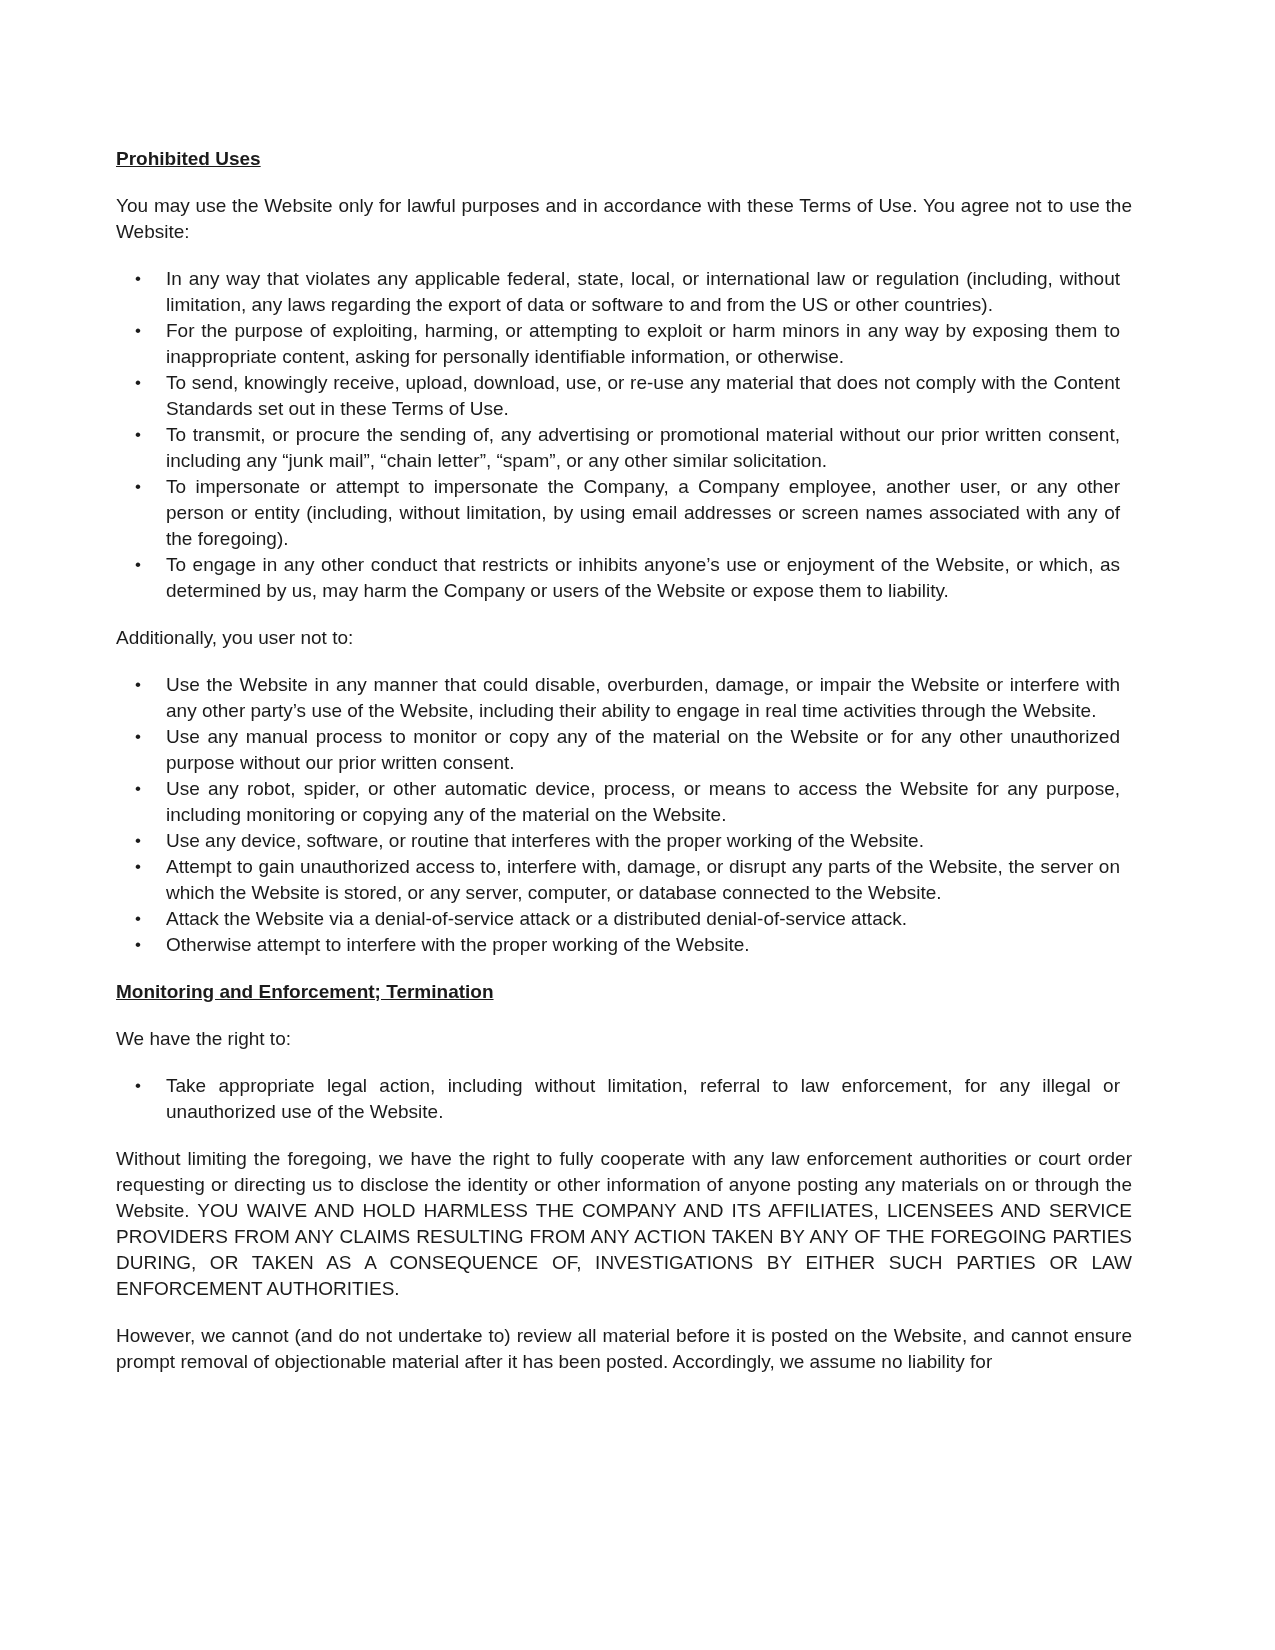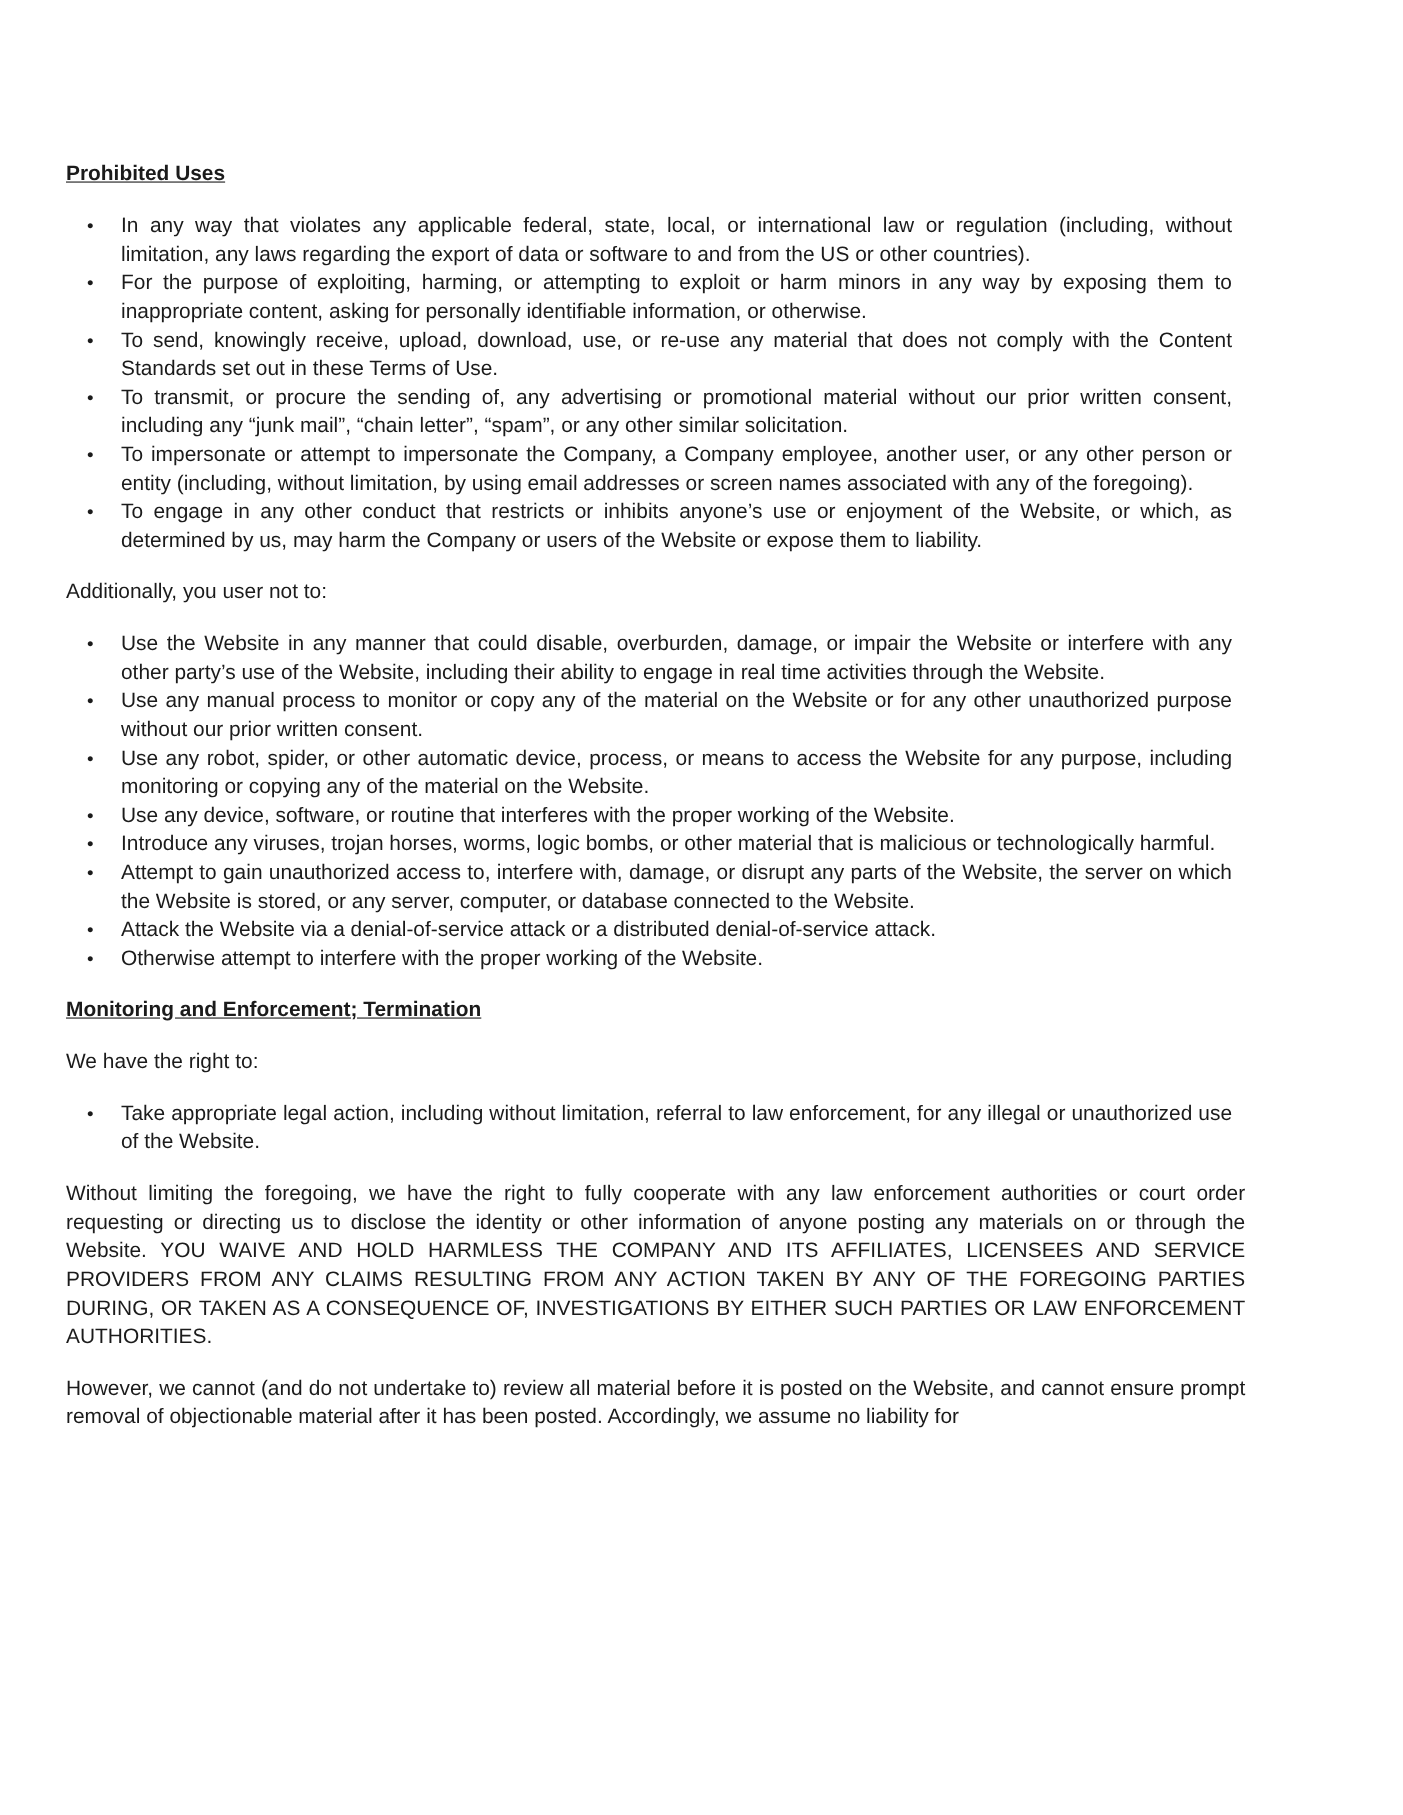--- a/index.html
+++ b/index.html
@@ -14,21 +14,21 @@
     overflow: hidden;
     font-family: "Liberation Sans", sans-serif;
     color: #1b1b1b;
   }
   .page {
     position: absolute;
     top: 0; left: 0;
     width: 1275px;
     height: 1650px;
     box-sizing: border-box;
-    padding: 146px 143px 0 60px;
+    padding: 146px 143px 0 116px;
     background: #ffffff;
     border-radius: 10px;
   }
   .content {
     font-size: 19px;
     line-height: 26px;
     text-align: justify;
   }
   .section-heading {
     font-size: 19px;
@@ -63,38 +63,38 @@
   }
 </style>
 </head>
 <body>
 
 <div class="page">
   <div class="content">
 
     <h2 class="section-heading">Prohibited Uses</h2>
 
+    <p class="para">You may use the Website only for lawful purposes and in accordance with these Terms of Use. You agree not to use the Website:</p>
 
     <ul class="bullet-list">
       <li>In any way that violates any applicable federal, state, local, or international law or regulation (including, without limitation, any laws regarding the export of data or software to and from the US or other countries).</li>
       <li>For the purpose of exploiting, harming, or attempting to exploit or harm minors in any way by exposing them to inappropriate content, asking for personally identifiable information, or otherwise.</li>
       <li>To send, knowingly receive, upload, download, use, or re-use any material that does not comply with the Content Standards set out in these Terms of Use.</li>
       <li>To transmit, or procure the sending of, any advertising or promotional material without our prior written consent, including any “junk mail”, “chain letter”, “spam”, or any other similar solicitation.</li>
       <li>To impersonate or attempt to impersonate the Company, a Company employee, another user, or any other person or entity (including, without limitation, by using email addresses or screen names associated with any of the foregoing).</li>
       <li>To engage in any other conduct that restricts or inhibits anyone’s use or enjoyment of the Website, or which, as determined by us, may harm the Company or users of the Website or expose them to liability.</li>
     </ul>
 
     <p class="para">Additionally, you user not to:</p>
 
     <ul class="bullet-list">
       <li>Use the Website in any manner that could disable, overburden, damage, or impair the Website or interfere with any other party’s use of the Website, including their ability to engage in real time activities through the Website.</li>
       <li>Use any manual process to monitor or copy any of the material on the Website or for any other unauthorized purpose without our prior written consent.</li>
       <li>Use any robot, spider, or other automatic device, process, or means to access the Website for any purpose, including monitoring or copying any of the material on the Website.</li>
       <li>Use any device, software, or routine that interferes with the proper working of the Website.</li>
-      <li>Introduce any viruses, trojan horses, worms, logic bombs, or other material that is malicious or technologically harmful.</li>
       <li>Attempt to gain unauthorized access to, interfere with, damage, or disrupt any parts of the Website, the server on which the Website is stored, or any server, computer, or database connected to the Website.</li>
       <li>Attack the Website via a denial-of-service attack or a distributed denial-of-service attack.</li>
       <li>Otherwise attempt to interfere with the proper working of the Website.</li>
     </ul>
 
     <h2 class="section-heading">Monitoring and Enforcement; Termination</h2>
 
     <p class="para">We have the right to:</p>
 
     <ul class="bullet-list">

